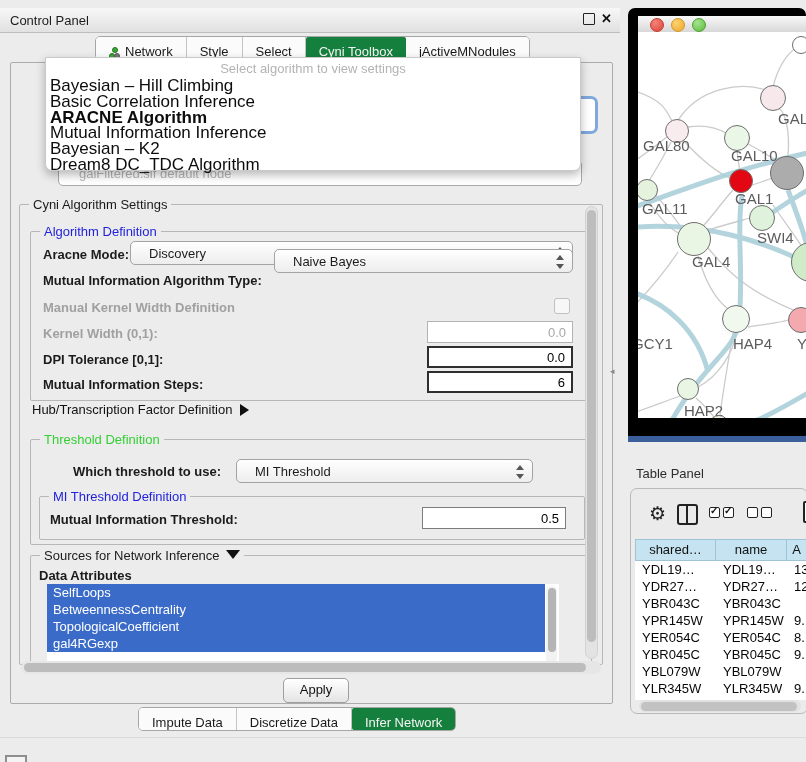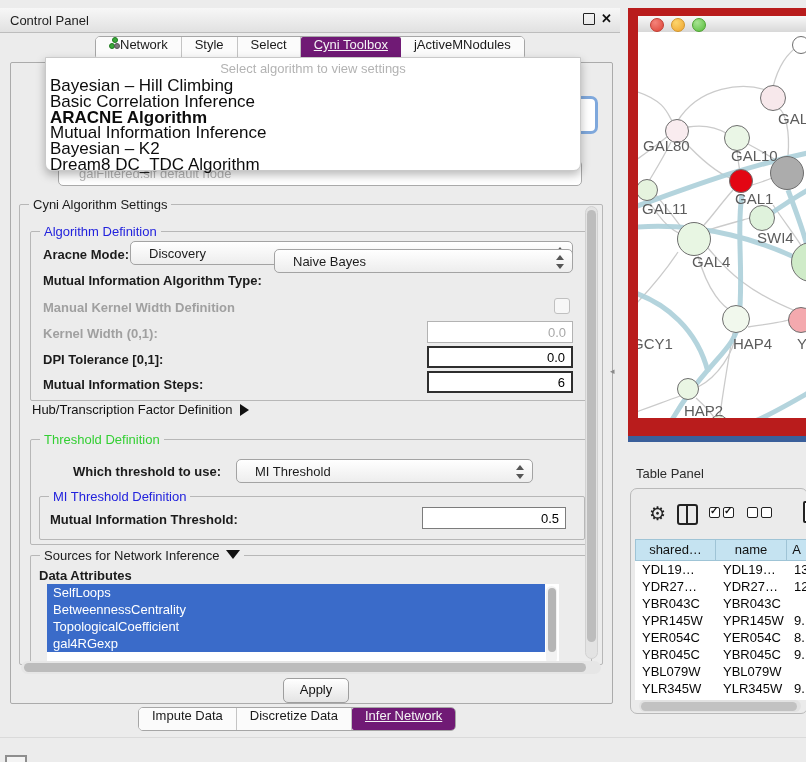--- a/index.html
+++ b/index.html
@@ -10,24 +10,24 @@
   .cp-titlebar{left:0;top:8px;width:620px;height:24px;
     background:linear-gradient(#f7f7f7,#e1e1e1);border-bottom:1px solid #bdbdbd;
     display:flex;align-items:center;}
   .cp-title{font-size:13px;margin-left:10px;color:#1d1d1d;}
   .win-btns{position:absolute;right:8px;top:5px;display:flex;gap:6px;align-items:center;}
   .float-box{width:10px;height:10px;border:1.6px solid #222;border-radius:1px;background:transparent;}
   .close-x{font-size:13px;font-weight:700;color:#111;line-height:12px;}
   
   .tabbar{left:95px;top:36px;height:22px;display:flex;background:#fbfbfb;
     border:1px solid #a6a6a6;border-radius:5px;overflow:hidden;align-items:stretch;}
-  .tab{display:flex;align-items:flex-start;padding:0 13px;font-size:13px;color:#1a1a1a;
+  .tab{display:flex;align-items:flex-end;gap:5px;padding:0 13px;font-size:13px;color:#1a1a1a;
     border-right:1px solid #c4c4c4;background:#fbfbfb;white-space:nowrap;}
   .tab:last-child{border-right:none;}
-  .tab.sel{background:#701a75;color:#f4f4f4;border-right:none;border-radius:2px;text-decoration:underline;}
+  .tab.sel{background:#15803d;color:#f4f4f4;border-right:none;border-radius:2px;}
   .net-ico{width:11px;height:12px;display:inline-block;position:relative;}
   .net-ico i{position:absolute;width:4px;height:4px;border-radius:50%;background:#39a839;border:1px solid #1e7a1e;}
   .net-ico i:nth-child(1){left:3px;top:0;}
   .net-ico i:nth-child(2){left:0;top:6px;}
   .net-ico i:nth-child(3){left:5px;top:6px;background:#7a7a7a;border-color:#555;}
   
   .outer-panel{left:10px;top:62px;width:601px;height:640px;border:1px solid #ababab;border-radius:2px;background:#ececec;}
   
   .bg-combo{left:58px;top:160px;width:524px;height:26px;border:1px solid #a9a9a9;border-radius:5px;
     background:#fff;font-size:13px;color:#b5b5b5;line-height:26px;padding-left:20px;box-sizing:border-box;z-index:2;}
@@ -72,21 +72,21 @@
   .vscroll{left:584px;top:200px;width:13px;height:455px;background:#e3e3e3;border-radius:7px;border:1px solid #d2d2d2;box-sizing:border-box;}
   .vscroll i{position:absolute;left:1px;top:3px;width:9px;height:432px;background:#bdbdbd;border-radius:6px;display:block;}
   .hscroll{left:20px;top:660px;width:580px;height:13px;background:#e6e6e6;border-radius:7px;}
   .hscroll i{position:absolute;left:3px;top:2px;width:562px;height:9px;background:#bcbcbc;border-radius:5px;display:block;}
   
   .btn{position:absolute;border:1px solid #9e9e9e;border-radius:5px;background:linear-gradient(#ffffff,#e4e4e4);
     font-size:13px;color:#111;text-align:center;}
   .apply{left:272px;top:677px;width:64px;height:23px;line-height:22px;}
   .tabbar2{left:138px;top:707px;height:22px;}
   
-  .net-frame{left:628px;top:8px;width:178px;height:434px;background:#b91c1c;}
+  .net-frame{left:628px;top:8px;width:178px;height:434px;background:#000000;border-radius:7px;}
   .net-frame .shade{position:absolute;left:0;bottom:0;width:100%;height:6px;background:#3a5f9b;}
   .net-titlebar{position:absolute;left:10px;top:8px;width:168px;height:16px;background:linear-gradient(#f8f8f8,#d8d8d8);border-bottom:1px solid #bfbfbf;}
   .lights{position:absolute;left:12px;top:2px;display:flex;gap:7px;}
   .light{width:12px;height:12px;border-radius:50%;}
   .l-red{background:radial-gradient(circle at 35% 30%,#f4837a,#dd4437);border:1px solid #c23a30;}
   .l-yellow{background:radial-gradient(circle at 35% 30%,#fcd56c,#efa42f);border:1px solid #d2952b;}
   .l-green{background:radial-gradient(circle at 35% 30%,#a7e392,#57bd3b);border:1px solid #4da231;}
   .net-canvas{position:absolute;left:10px;top:24px;width:168px;height:386px;background:#fff;overflow:hidden;}
   .node{position:absolute;border-radius:50%;border:1px solid #6e6e6e;box-sizing:border-box;}
   .nlabel{position:absolute;font-size:15px;color:#5c5c5c;white-space:nowrap;}

